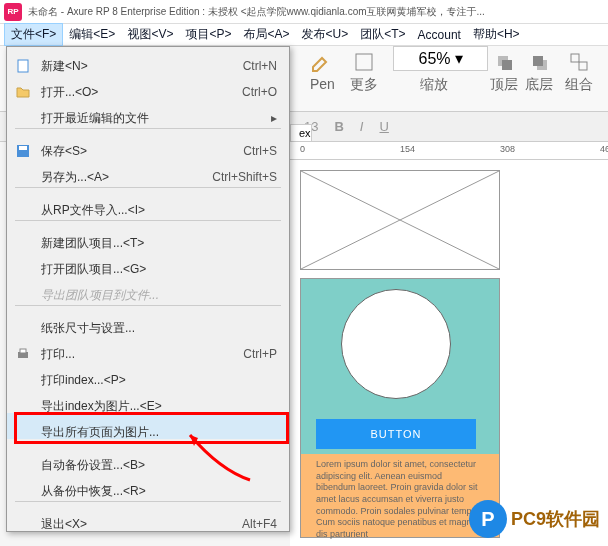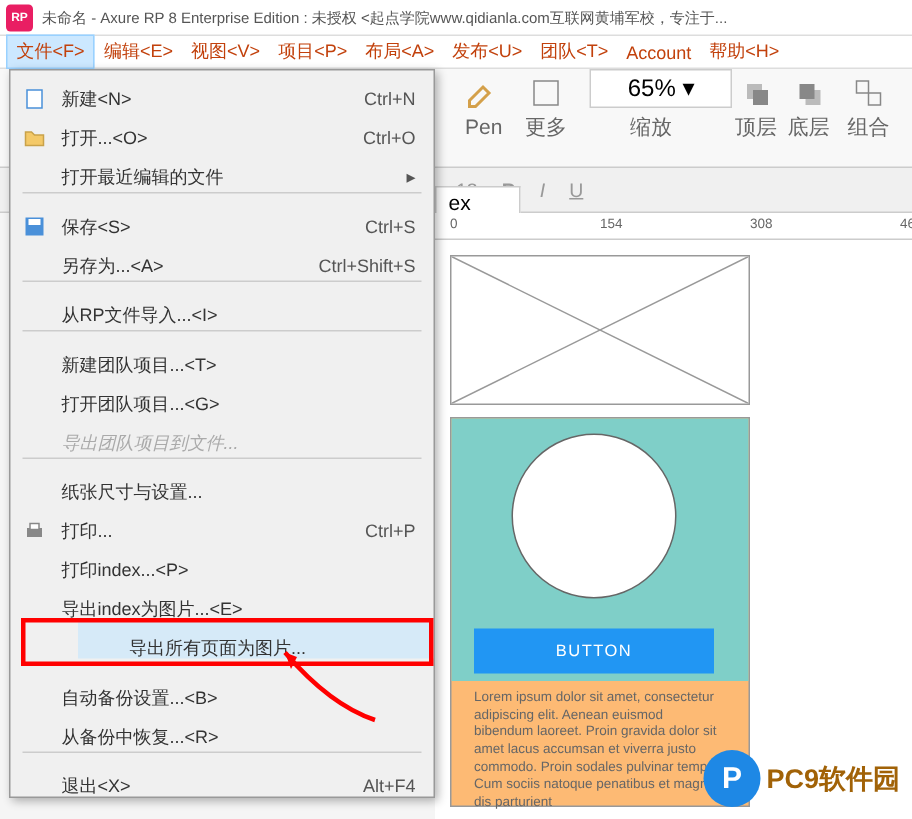--- a/index.html
+++ b/index.html
@@ -3,49 +3,49 @@
 <meta charset="utf-8">
 <style>
 * { margin: 0; padding: 0; box-sizing: border-box; font-family: "Microsoft YaHei", Arial, sans-serif; }
 body { width: 608px; height: 546px; overflow: hidden; background: #f5f5f5; position: relative; font-size: 12px; }
 
 .titlebar { height: 24px; background: #fff; display: flex; align-items: center; padding: 0 4px; border-bottom: 1px solid #ddd; }
 .titlebar .logo { width: 18px; height: 18px; background: #e91e63; border-radius: 3px; display: flex; align-items: center; justify-content: center; color: #fff; font-size: 8px; font-weight: bold; margin-right: 6px; }
 .titlebar .title { color: #555; font-size: 10px; white-space: nowrap; overflow: hidden; }
 
 .menubar { height: 22px; background: #fff; display: flex; align-items: center; padding: 0 4px; border-bottom: 1px solid #ddd; }
-.menubar .mi { padding: 2px 6px; color: #c2410c; font-size: 12px; cursor: pointer; }
+.menubar .mi { padding: 2px 6px; color: #0f172a; font-size: 12px; cursor: pointer; }
 .menubar .mi.active { background: #cce8ff; border: 1px solid #99d1ff; }
 
 .toolbar { height: 66px; background: #f8f8f8; border-bottom: 1px solid #ccc; position: relative; }
 .toolbar .grp { position: absolute; top: 4px; display: flex; flex-direction: column; align-items: center; }
 .toolbar .ico { width: 24px; height: 24px; display: flex; align-items: center; justify-content: center; }
 .toolbar .lbl { font-size: 14px; color: #666; margin-top: 2px; }
 .zoom { position: absolute; right: 120px; top: 0; border: 1px solid #ccc; padding: 2px 24px; background: #fff; font-size: 16px; }
 
 .fmt-toolbar { height: 30px; background: #f0f0f0; border-bottom: 1px solid #ccc; display: flex; align-items: center; padding: 0 300px; gap: 8px; color: #999; }
 .fmt-toolbar .btn { padding: 2px 4px; font-size: 13px; }
 
 .canvas-area { position: absolute; left: 290px; top: 142px; right: 0; bottom: 0; background: #fff; }
 .ruler-h { height: 18px; background: #fff; border-bottom: 1px solid #ccc; position: relative; font-size: 9px; color: #666; }
 .ruler-h .tick { position: absolute; top: 2px; }
-.tab { position: absolute; left: 0; top: -18px; background: #fff; border: 1px solid #ccc; border-bottom: none; padding: 2px 32px 2px 8px; font-size: 14px; }
+.tab { position: absolute; left: 0; top: -18px; background: #fff; border: 1px solid #ccc; border-bottom: none; padding: 2px 0 2px 8px; font-size: 11px; }
 
 .canvas { position: relative; background: #fff; padding: 10px; }
 .xbox { border: 1px solid #999; background: #fff; position: relative; margin-bottom: 8px; }
 .xbox svg { width: 100%; height: 100%; position: absolute; }
 .phone { border: 1px solid #999; background: #fdba74; position: relative; }
 .circle { width: 110px; height: 110px; border: 1px solid #666; border-radius: 50%; background: #fff; position: absolute; left: 40px; top: 10px; }
 .bluebtn { position: absolute; left: 15px; top: 140px; width: 160px; height: 30px; background: #2196f3; color: #fff; display: flex; align-items: center; justify-content: center; font-size: 11px; letter-spacing: 1px; }
 .lorem { position: absolute; left: 15px; top: 180px; right: 15px; font-size: 9px; color: #666; line-height: 1.3; }
 .teal-bg { position: absolute; left: 0; top: 0; right: 0; height: 175px; background: #7fcfc8; }
 
 .dropdown { position: absolute; left: 6px; top: 46px; width: 284px; background: #f0f0f0; border: 1px solid #999; box-shadow: 2px 2px 6px rgba(0,0,0,0.3); z-index: 100; }
 .dropdown .row { display: flex; align-items: center; height: 26px; padding: 12px 12px 0 34px; position: relative; font-size: 12px; color: #333; }
-.dropdown .row.hover { background: #d6eaf8; margin-left: 45px; }
+.dropdown .row.hover { background: #d6eaf8; }
 .dropdown .row.disabled { color: #aaa; font-style: italic; }
 .dropdown .row .sc { margin-left: auto; color: #555; }
 .dropdown .row .ric { position: absolute; left: 8px; width: 16px; height: 16px; }
 .dropdown .sep { height: 1px; background: #ccc; margin: 3px 8px; }
 .dropdown .arrow { margin-left: auto; color: #555; }
 .redbox { position: absolute; border: 3px solid #ff0000; pointer-events: none; z-index: 101; }
 .red-arrow { position: absolute; z-index: 102; pointer-events: none; }
 
 .watermark { position: absolute; right: 8px; bottom: 8px; z-index: 200; display: flex; align-items: center; gap: 4px; }
 .watermark .wlogo { width: 38px; height: 38px; border-radius: 50%; background: #1e88e5; color: #fff; display: flex; align-items: center; justify-content: center; font-weight: bold; font-size: 20px; }

